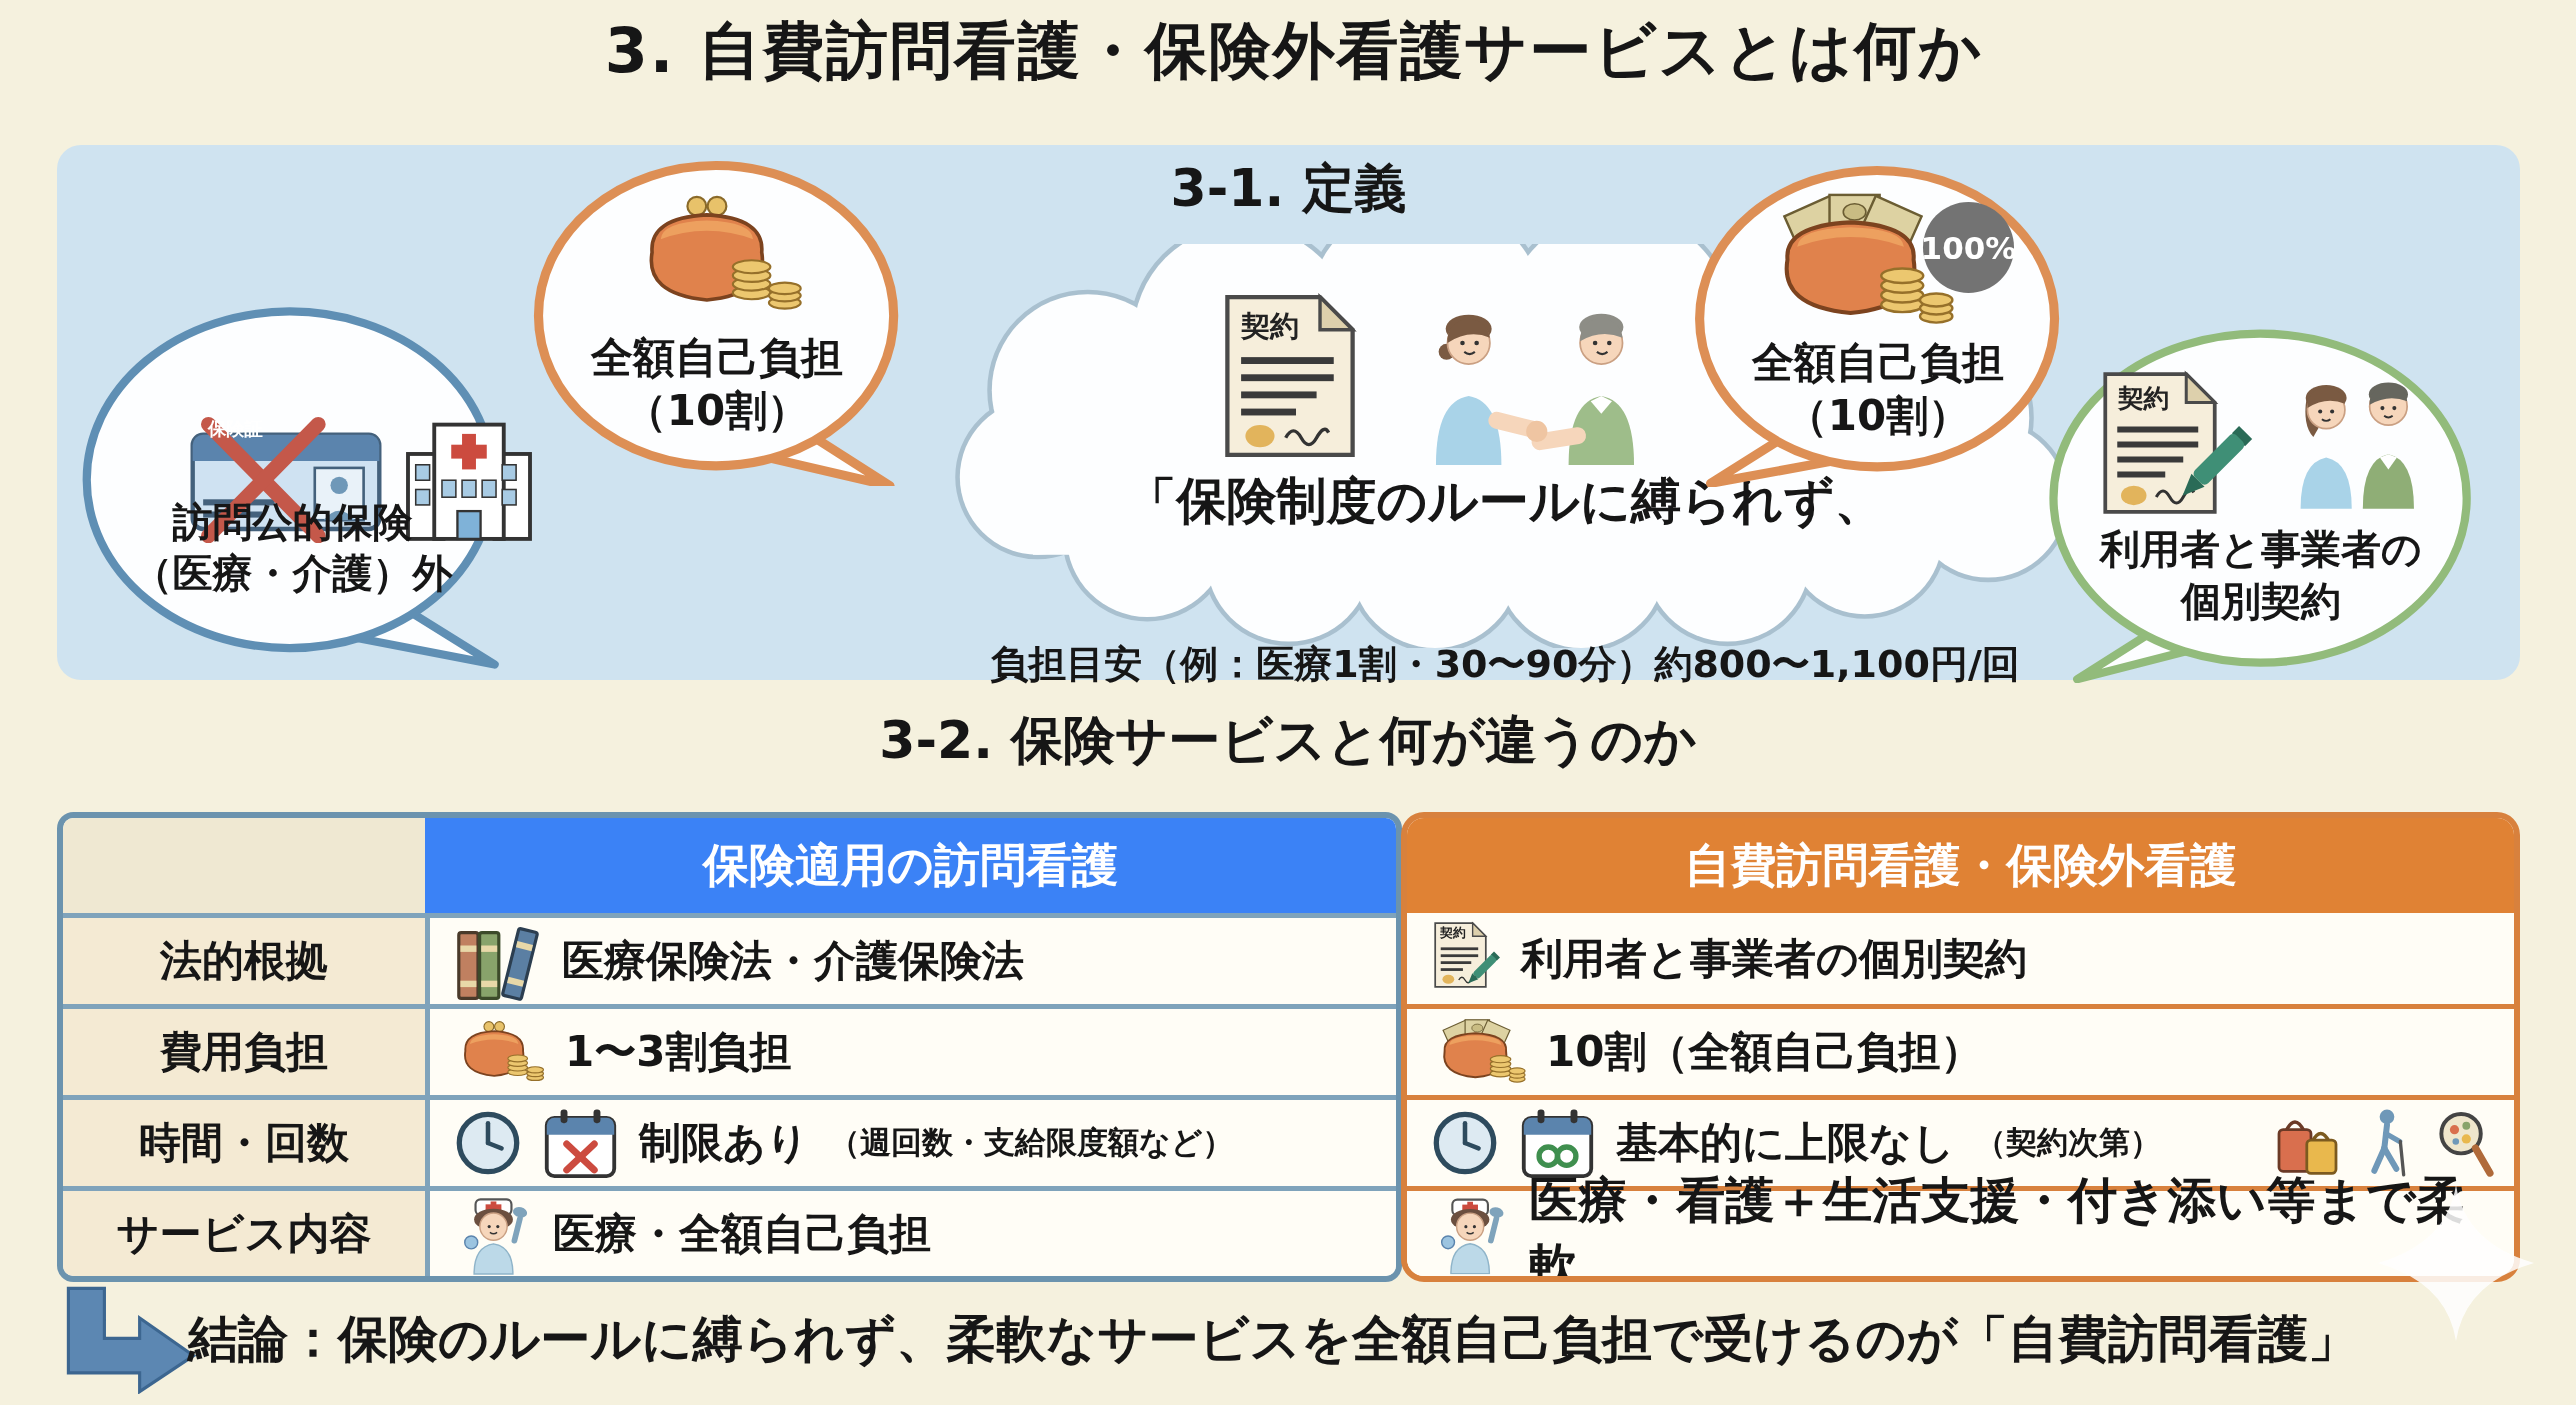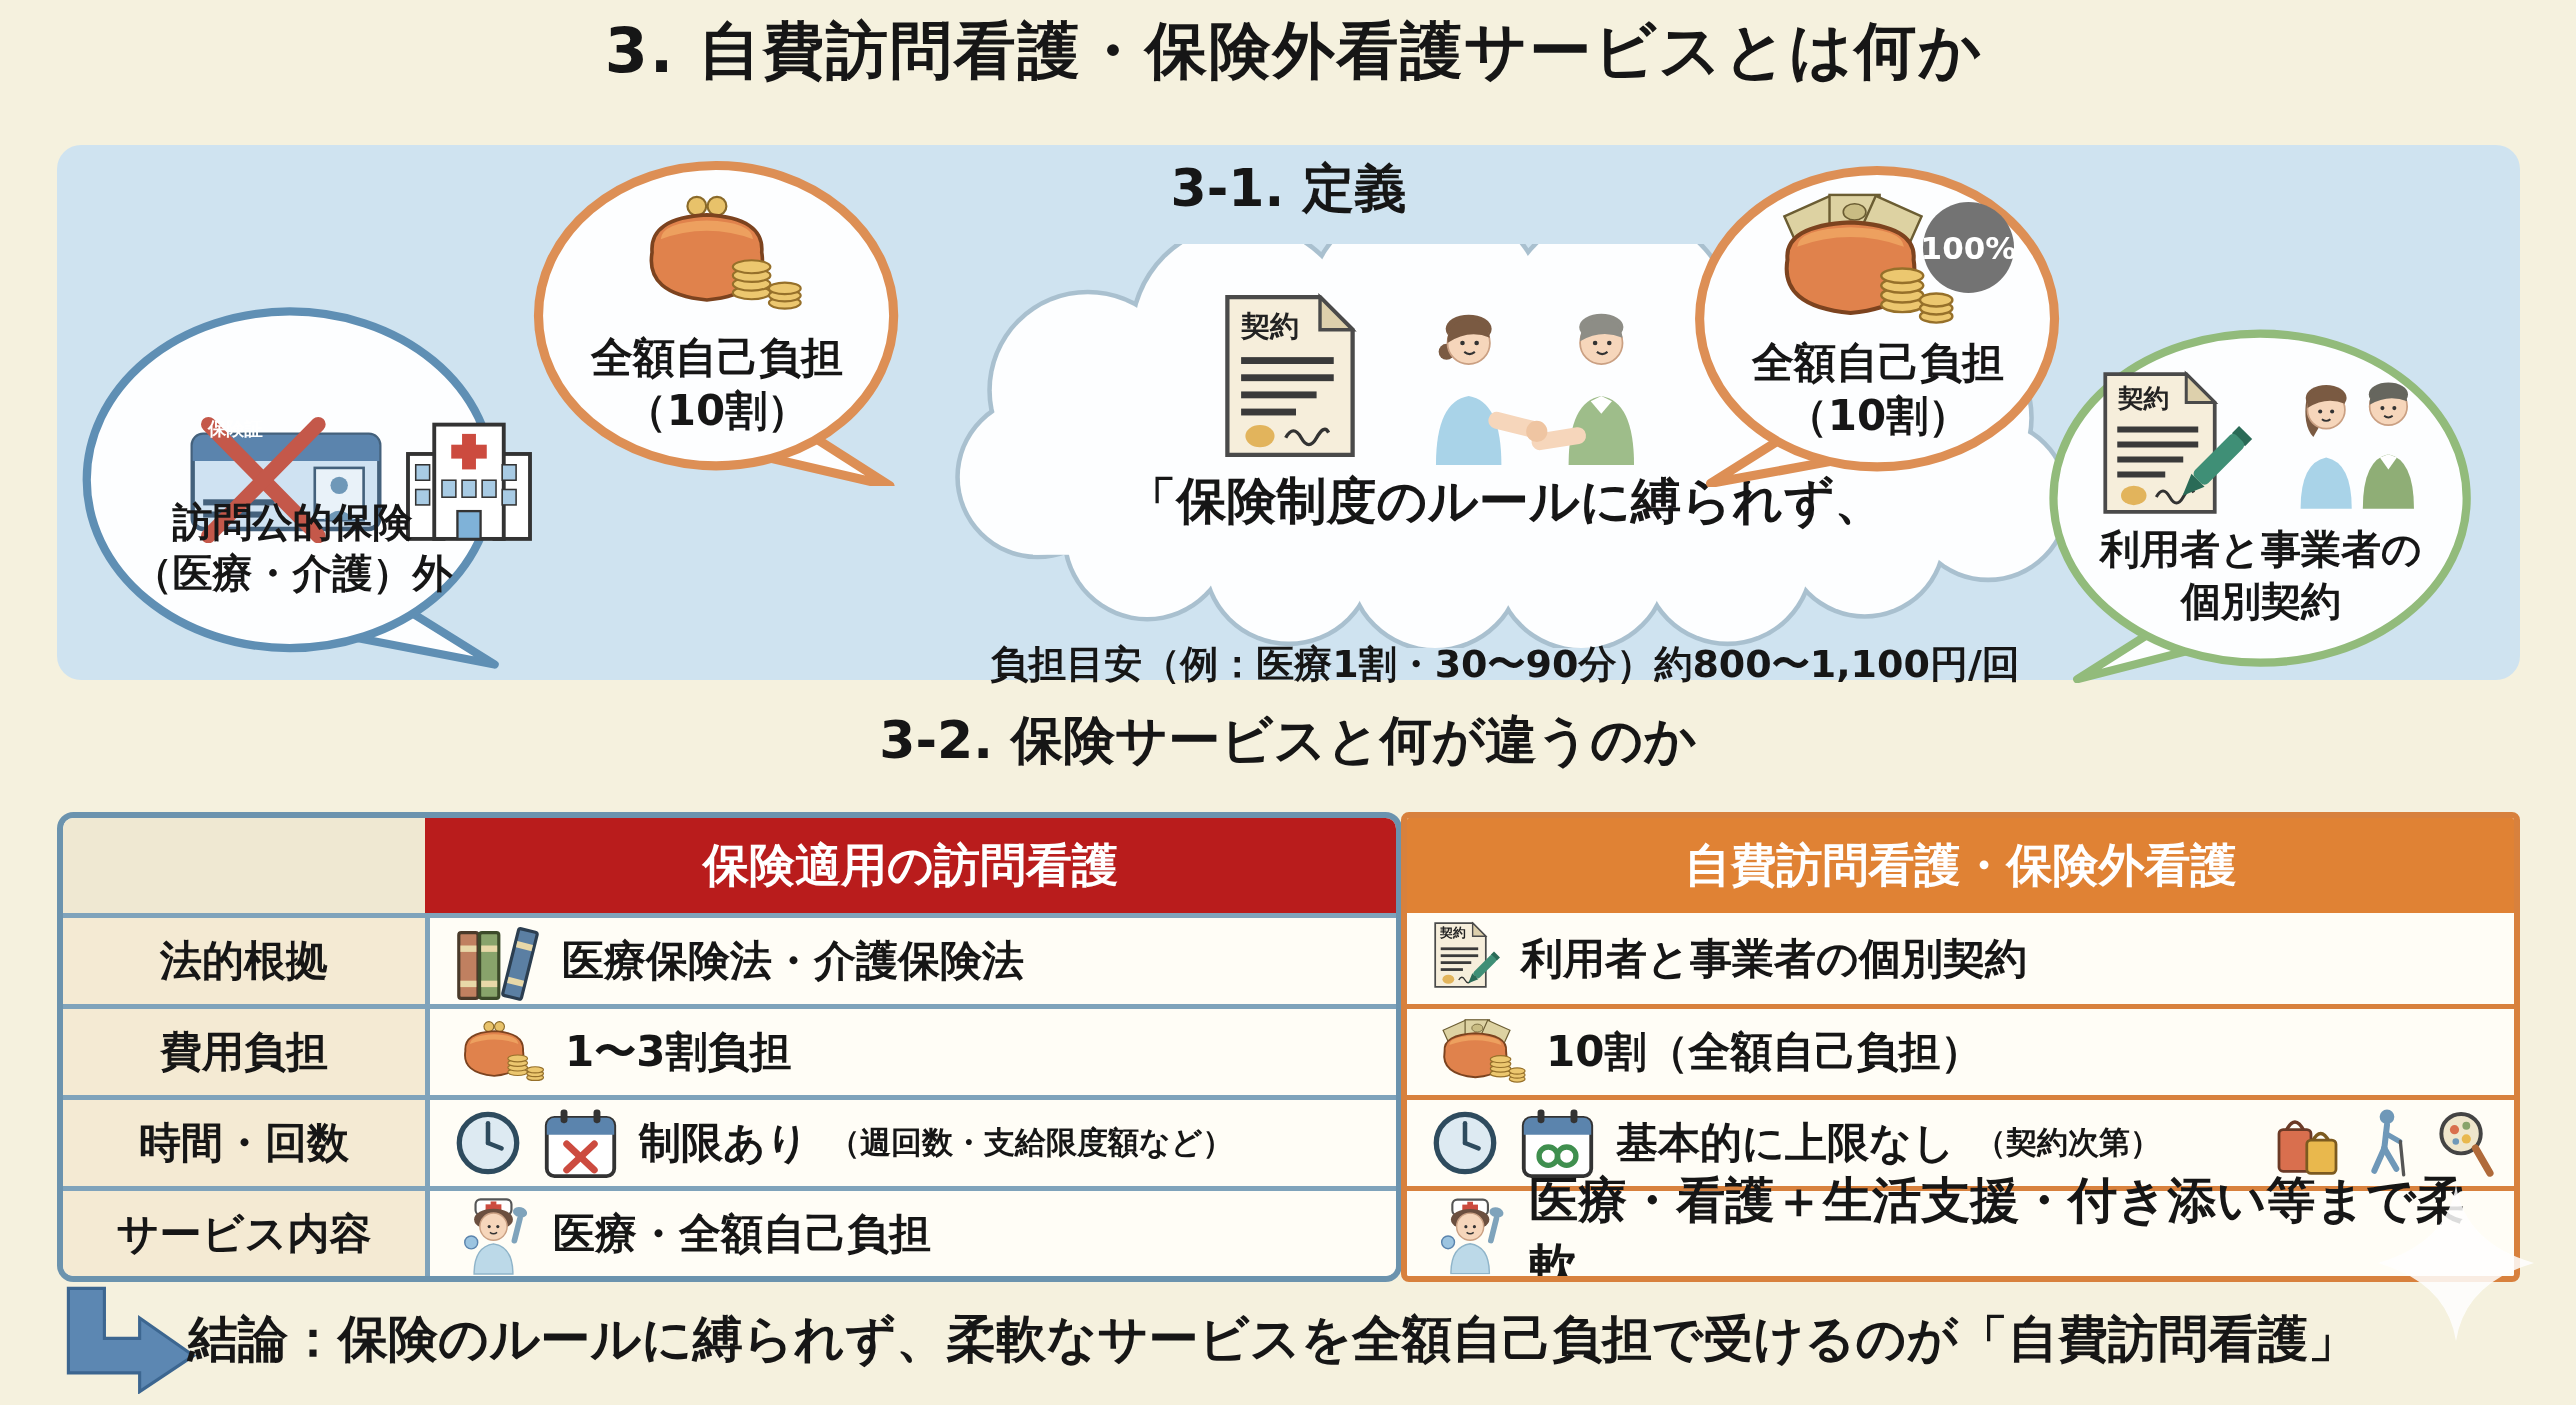--- a/index.html
+++ b/index.html
@@ -14,24 +14,24 @@
   .bubble{position:absolute;}
   .bubble svg.bg{position:absolute;left:0;top:0;}
   .bubble-text{position:absolute;left:0;width:100%;text-align:center;line-height:1.12;}
   .badge{position:absolute;border-radius:50%;background:#737373;color:#fff;
     display:flex;align-items:center;justify-content:center;font-size:31px;}
   .overlay-label{position:absolute;color:#222;}
   
   .tbl{position:absolute;top:812px;height:470px;box-sizing:border-box;background:#fffdf6;display:grid;}
   .tbl-left{left:57px;width:1345px;border:6.4px solid #6b93ae;border-radius:16.5px;
     grid-template-columns:362px 1fr;grid-template-rows:95px repeat(4,91px);overflow:hidden;}
-  .tbl-right{left:1401px;width:1119px;border:6.4px solid #d8813d;border-radius:8px;
+  .tbl-right{left:1401px;width:1119px;border:6.4px solid #d8813d;border-radius:23px;
     grid-template-columns:1fr;grid-template-rows:95px repeat(4,91px);overflow:hidden;}
   .th{display:flex;align-items:center;justify-content:center;color:#fff;font-size:46px;}
-  .th-blue{background:#b91c1c;}
+  .th-blue{background:#3b82f6;}
   .th-orange{background:#e08234;}
   .corner{background:#efe8d2;}
   .rowlabel{background:#f4ead3;display:flex;align-items:center;justify-content:center;
     font-size:42px;border-top:5.5px solid #7fa3bb;}
   .cell{display:flex;align-items:center;gap:20px;padding:0 9.1px 0 24px;font-size:42px;background:#fffdf6;}
   .tbl-left .cell{border-top:5.5px solid #7fa3bb;border-left:5.5px solid #7fa3bb;}
   .tbl-right .cell{border-top:5.5px solid #d8813d;}
   .note{font-size:31px;}
   .trail-icons{margin-left:auto;display:flex;align-items:center;gap:12.8px;padding-right:7.3px;}
   .mini-doc{position:relative;flex:0 0 auto;}

